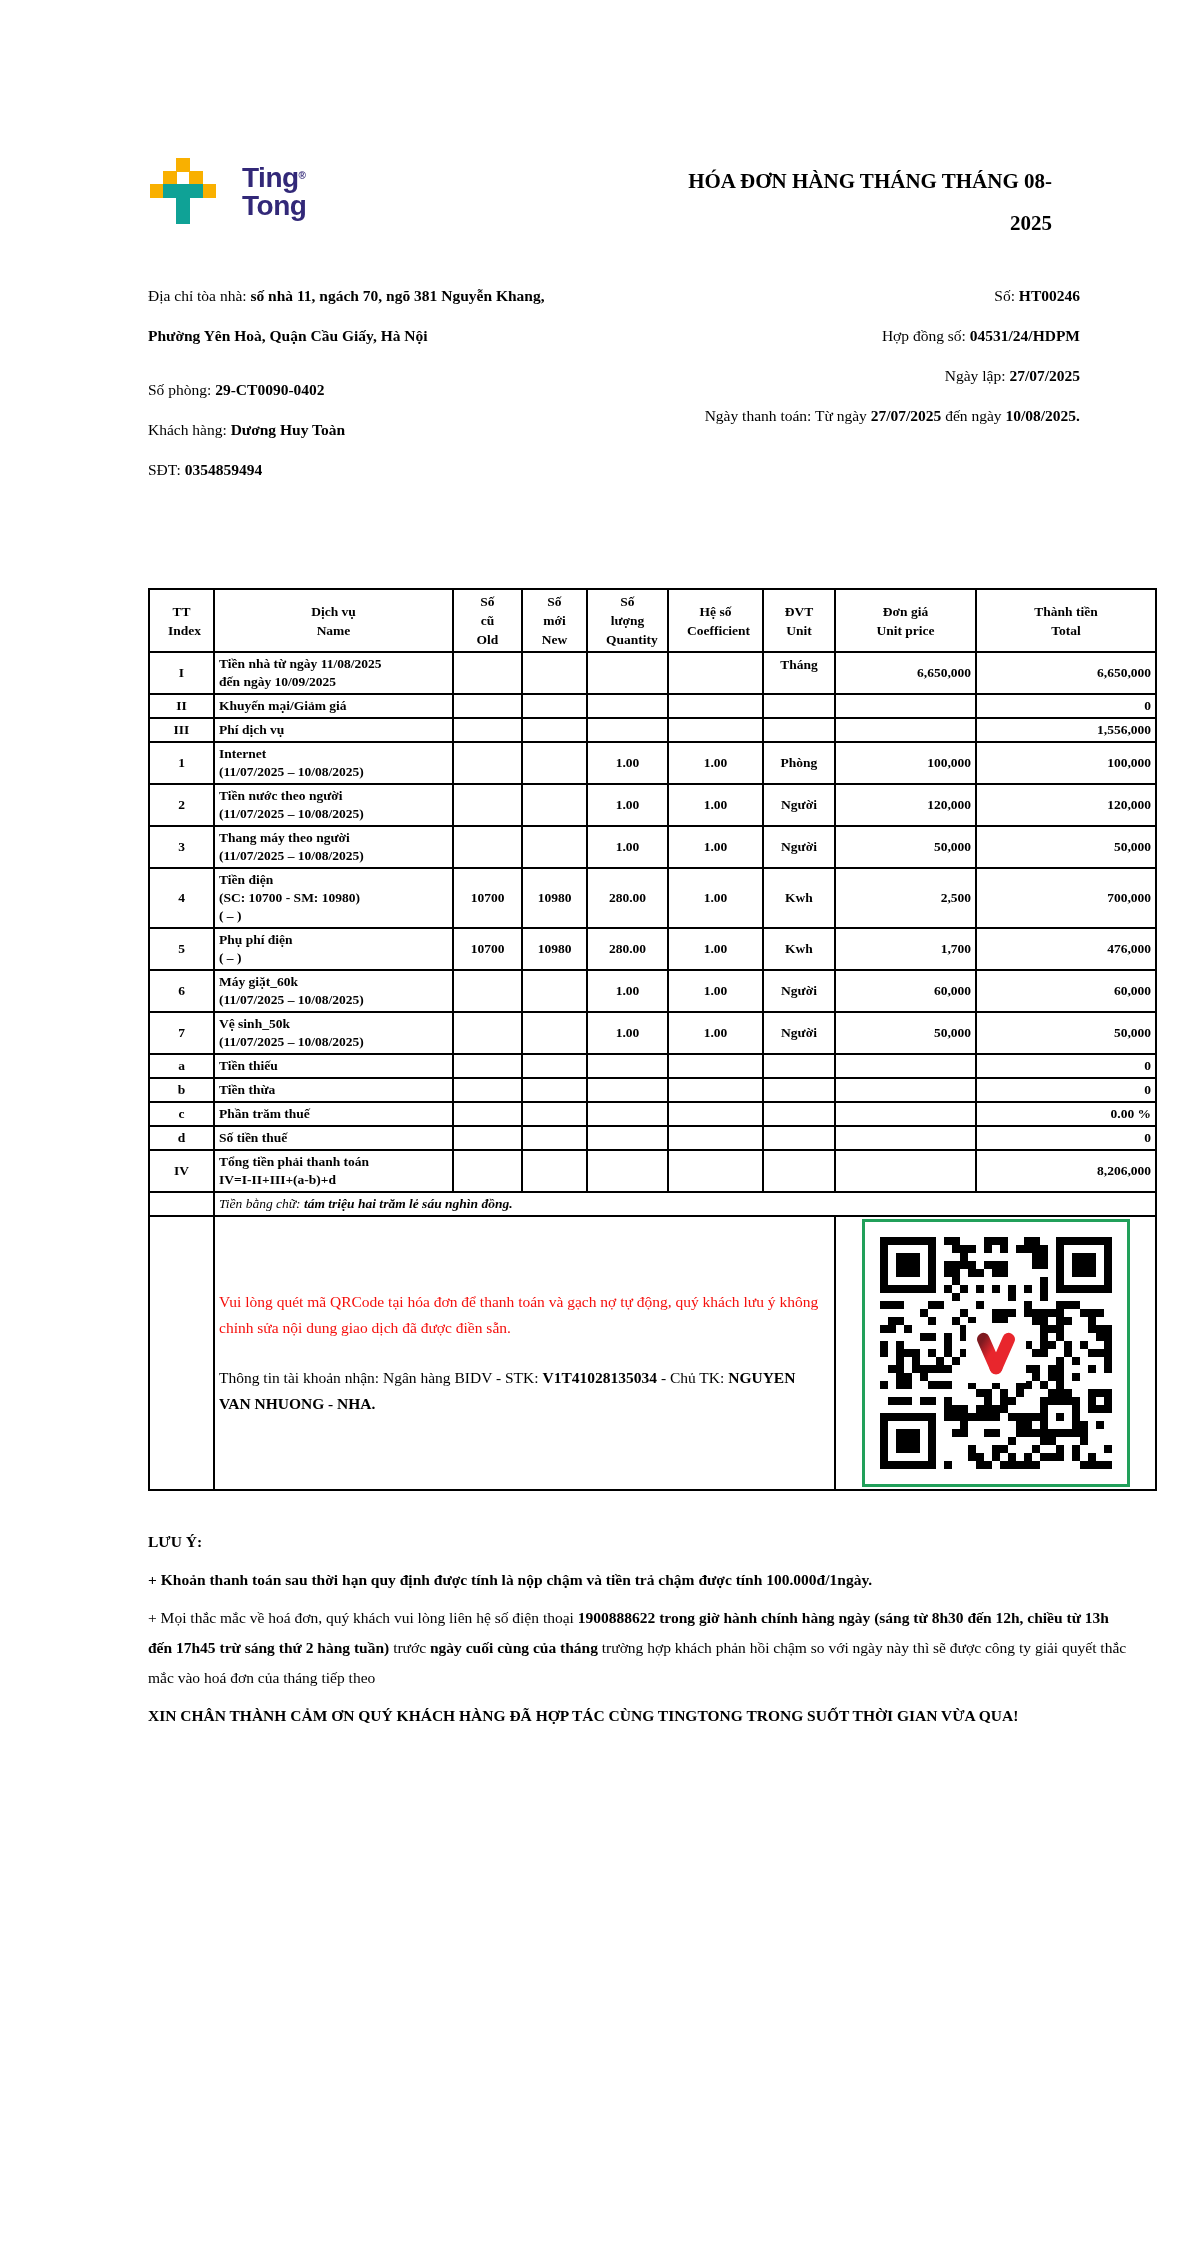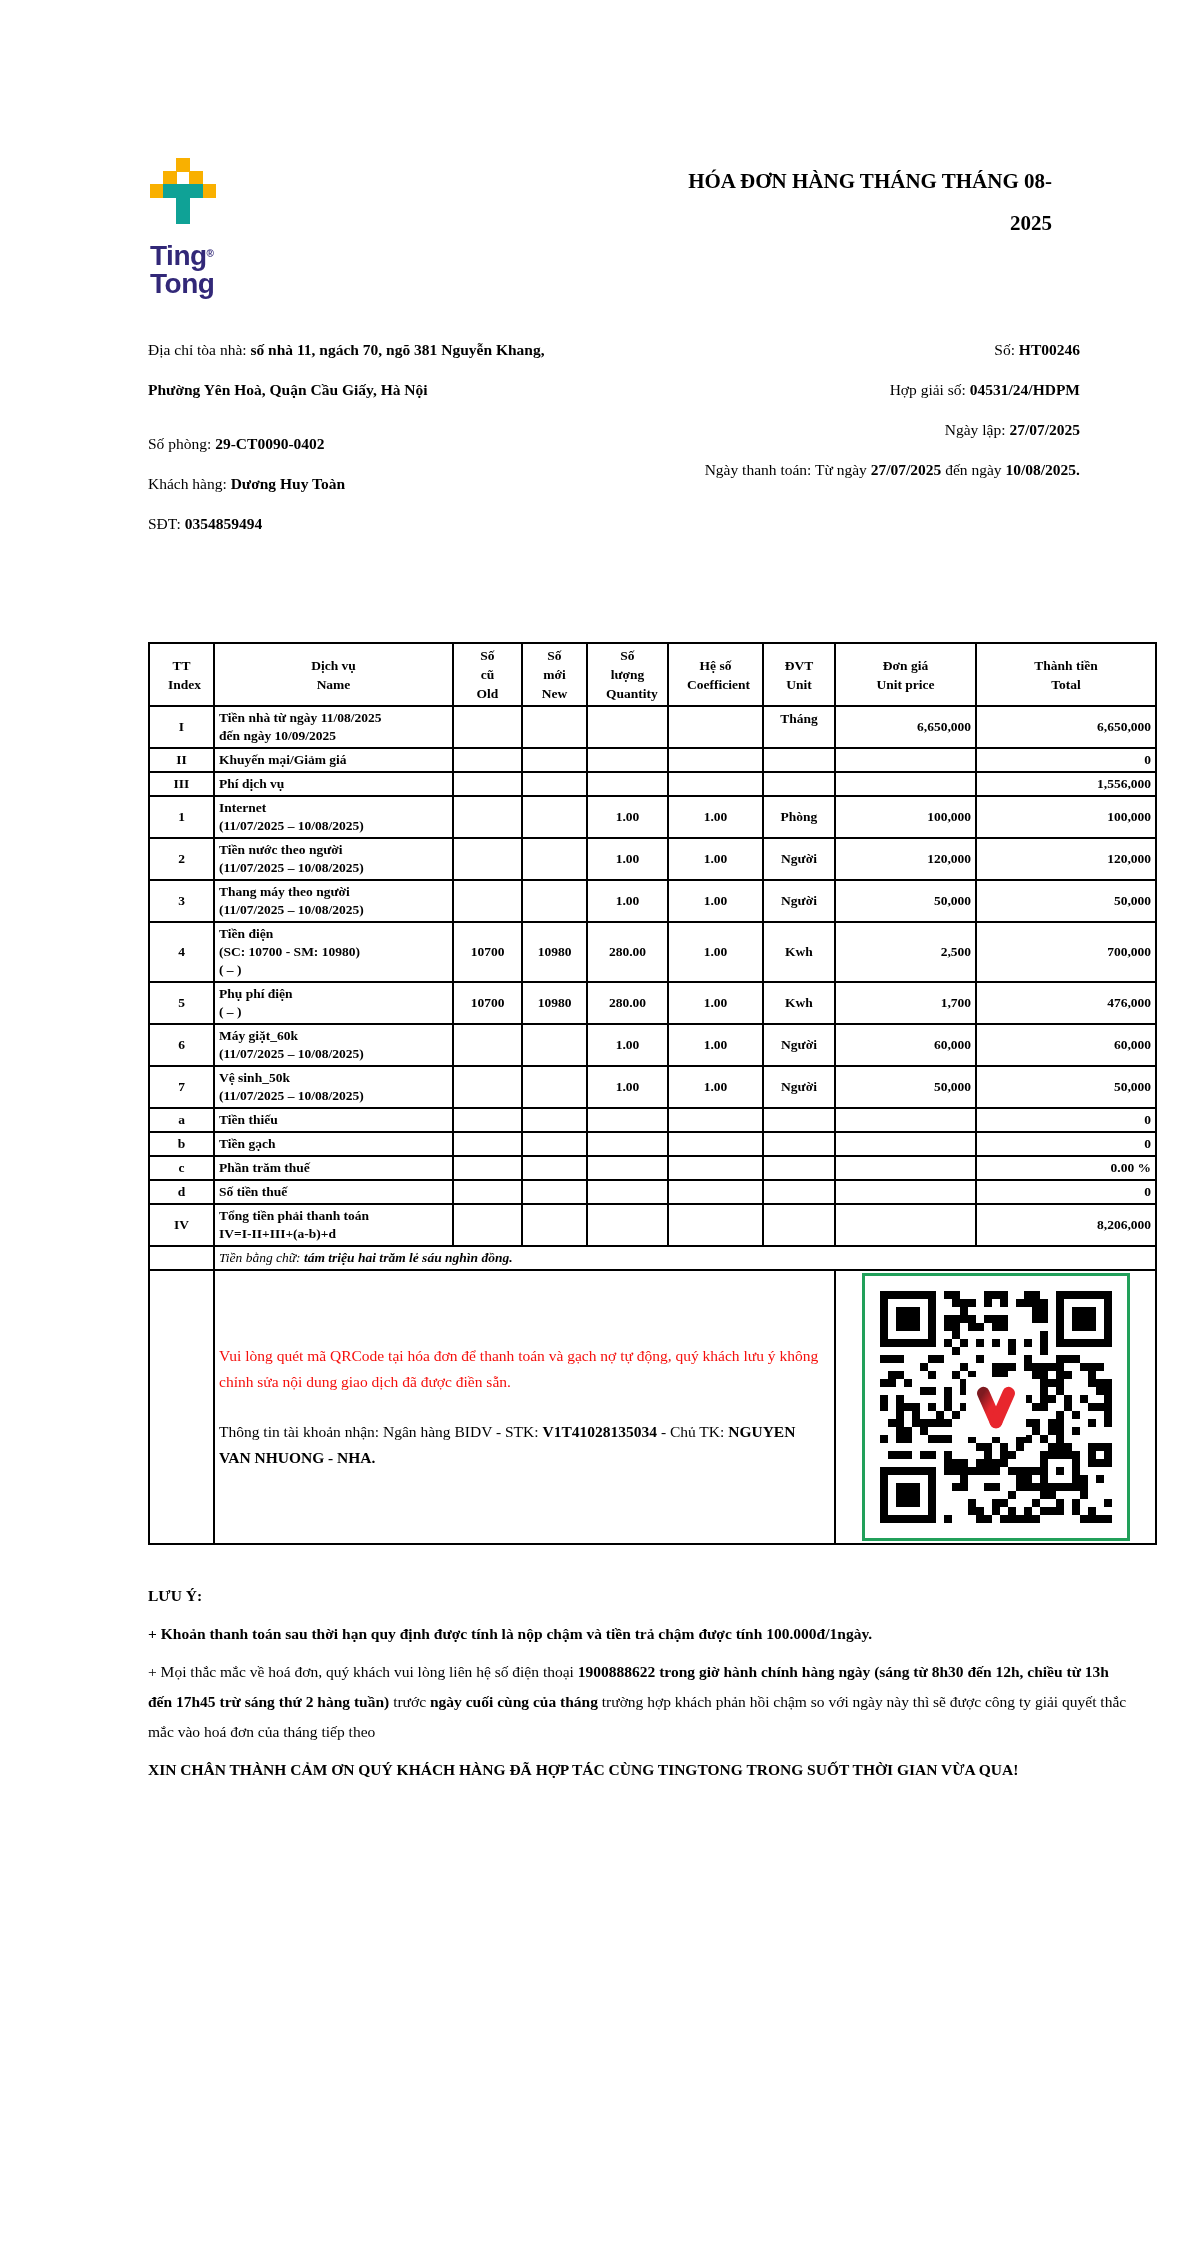--- a/index.html
+++ b/index.html
@@ -12,21 +12,21 @@
     width:1200px;height:2259px;background:#ffffff;color:var(--ink);
     font-family:"Liberation Serif","DejaVu Serif",serif;overflow:hidden;
   }
   .page{padding:158px 45px 0 148px;}
   .b{font-weight:bold;}
   .i{font-style:italic;}
   .red{color:var(--alert-red);}
 
   
   .header-row{display:flex;justify-content:space-between;align-items:flex-start;}
-  .logo{display:flex;align-items:flex-start;gap:12px;margin-left:2px;flex-direction:column;}
+  .logo{display:flex;align-items:flex-start;gap:27px;margin-left:2px;}
   .logo-mark{position:relative;width:65px;height:66px;}
   .sq{position:absolute;width:14px;height:14px;}
   .sq.y{background:var(--brand-yellow);}
   .sq.t{background:var(--brand-teal);}
   .logo-text{font-family:"Liberation Sans","DejaVu Sans",sans-serif;font-weight:bold;
     color:var(--brand-navy);font-size:28px;line-height:28px;letter-spacing:-0.5px;margin-top:6px;}
   .logo-text .reg{font-size:10px;vertical-align:top;position:relative;top:-2px;}
   .title{font-weight:bold;font-size:21px;line-height:42px;text-align:right;margin-right:103px;margin-top:2px;}
 
   
@@ -91,21 +91,21 @@
 
   <div class="info-row">
     <div class="info-left" id="info-left">
         <p class="info-line addr"><span>Địa chỉ tòa nhà: </span><span class="b">số nhà 11, ngách 70, ngõ 381 Nguyễn Khang, Phường Yên Hoà, Quận Cầu Giấy, Hà Nội</span></p>
         <p class="info-line"><span>Số phòng: </span><span class="b">29-CT0090-0402</span></p>
         <p class="info-line"><span>Khách hàng: </span><span class="b">Dương Huy Toàn</span></p>
         <p class="info-line"><span>SĐT: </span><span class="b">0354859494</span></p>
       </div>
     <div class="info-right" id="info-right">
         <p class="info-line"><span>Số: </span><span class="b">HT00246</span></p>
-        <p class="info-line"><span>Hợp giải số: </span><span class="b">04531/24/HDPM</span></p>
+        <p class="info-line"><span>Hợp đồng số: </span><span class="b">04531/24/HDPM</span></p>
         <p class="info-line"><span>Ngày lập: </span><span class="b">27/07/2025</span></p>
         <p class="info-line"><span>Ngày thanh toán: Từ ngày </span><span class="b">27/07/2025</span><span> đến ngày </span><span class="b">10/08/2025.</span></p>
       </div>
   </div>
 
   <table class="inv">
     <colgroup>
       <col style="width:65px">
         <col style="width:239px">
         <col style="width:69px">
@@ -305,21 +305,21 @@
           <td class="c-new"></td>
           <td class="c-qty"></td>
           <td class="c-coef"></td>
           <td class="c-unit"></td>
           <td class="c-price"></td>
           <td class="c-total">0</td>
         </tr>
         <tr>
           <td class="c-idx">b</td>
           <td class="c-name">
-            <div>Tiền gạch</div>
+            <div>Tiền thừa</div>
           </td>
           <td class="c-old"></td>
           <td class="c-new"></td>
           <td class="c-qty"></td>
           <td class="c-coef"></td>
           <td class="c-unit"></td>
           <td class="c-price"></td>
           <td class="c-total">0</td>
         </tr>
         <tr>

